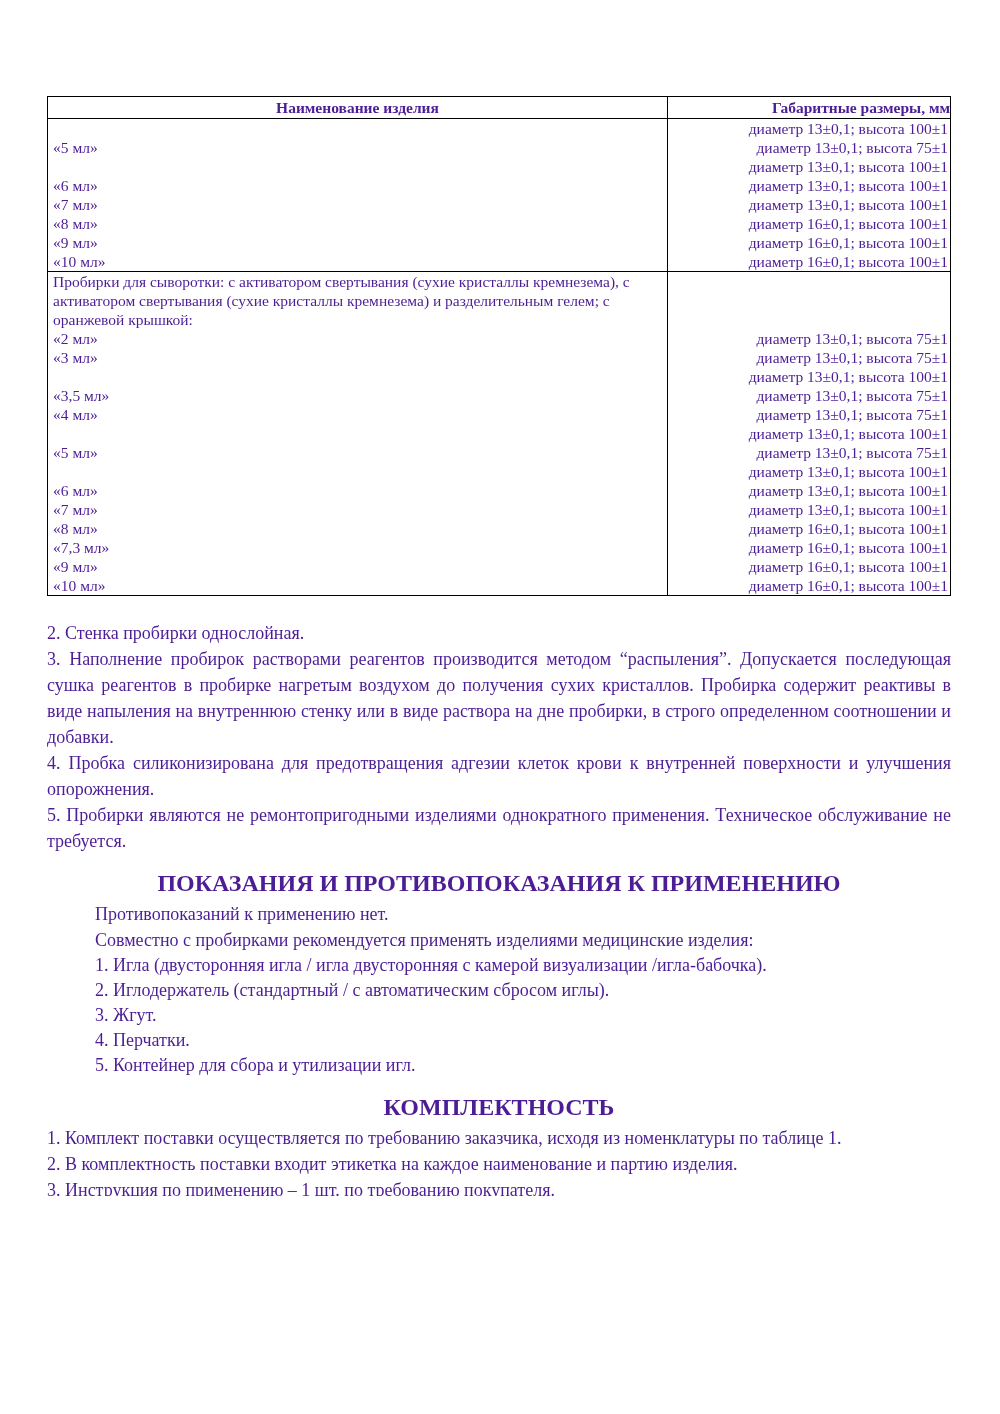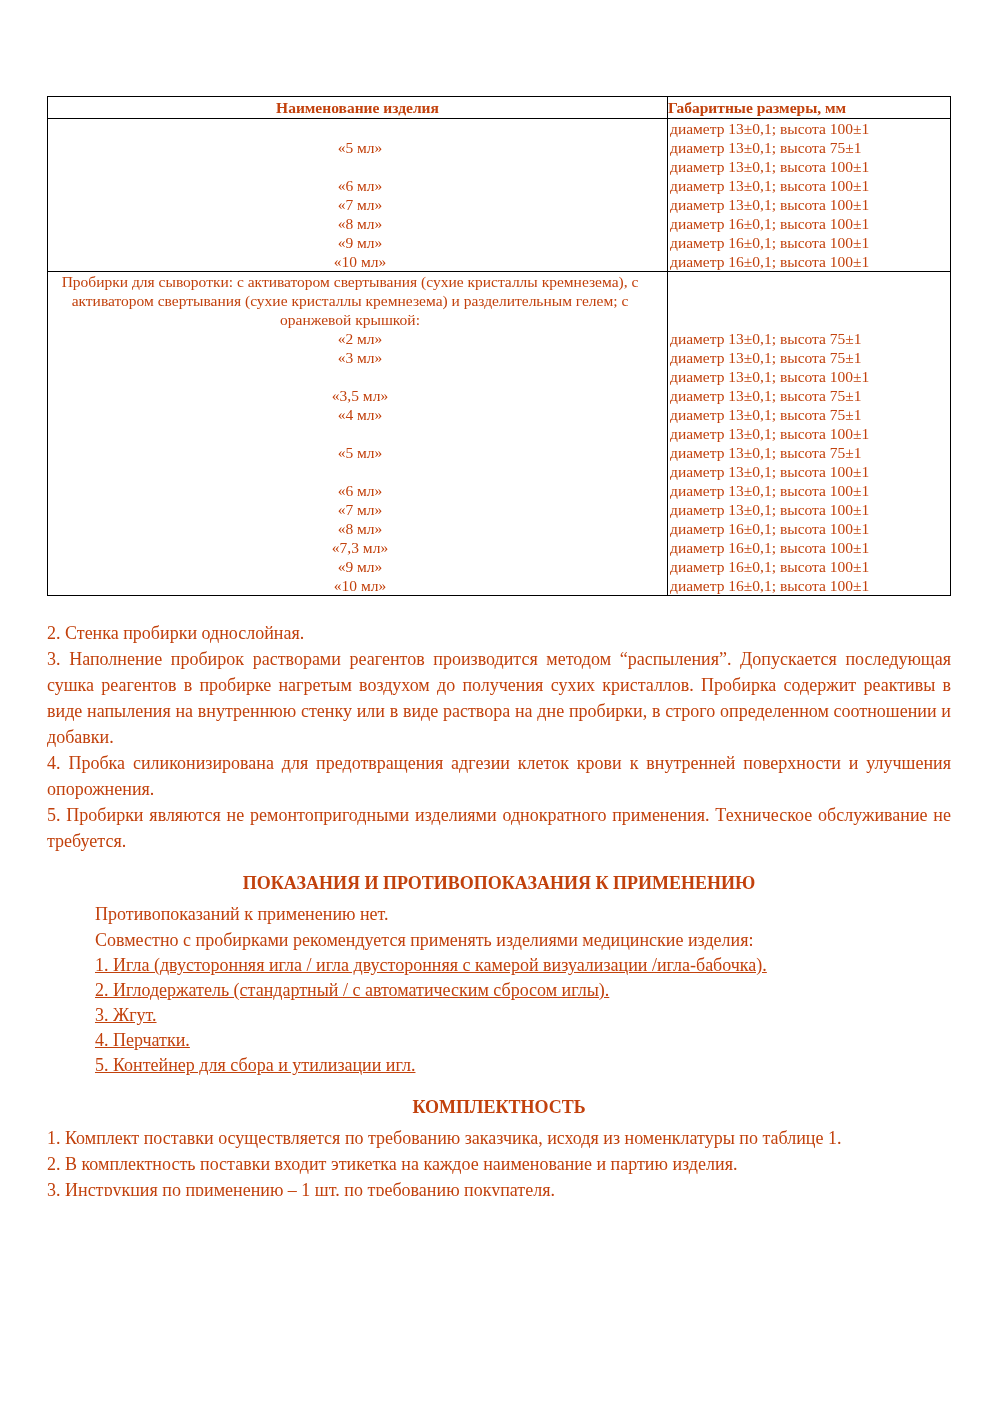--- a/index.html
+++ b/index.html
@@ -1,72 +1,70 @@
 <!DOCTYPE html>
 <html lang="ru"><head>
 <meta charset="utf-8">
 <style>
   * { box-sizing: border-box; margin: 0; padding: 0; }
   html, body { background: #ffffff; }
   .page {
     width: 1000px;
     height: 1196px;
     background: #ffffff;
-    color: #c2410c;
+    color: #4c1d95;
     padding: 96px 49px 30px 47px;
     font-family: "Liberation Serif", "DejaVu Serif", serif;
     overflow: hidden;
   }
 
   
   .dim-table {
     border: 1px solid #000;
     font-size: 15.5px;
   }
   .trow {
     display: grid;
     grid-template-columns: 620px 1fr;
     min-height: 19px;
     line-height: 19px;
   }
   .tname {
     border-right: 1px solid #000;
     padding-left: 5px;
-    text-align: center;
   }
   .tsize {
-    text-align: left;
+    text-align: right;
     padding: 0 2px;
   }
   .thead { border-bottom: 1px solid #000; font-weight: bold; }
   .thead .tname { text-align: center; padding: 1px 0; }
   .thead .tsize { padding: 1px 0; }
   #section2 { border-top: 1px solid #000; }
   .introrow .tname { padding-right: 20px; }
 
   
   .bodytext {
     margin-top: 24px;
     font-size: 18px;
     line-height: 26px;
   }
   .para { margin: 0; }
   .just { text-align: justify; }
   .ind { text-indent: 48px; }
   .heading {
-    font-size: 18px;
+    font-size: 24px;
     font-weight: bold;
     text-align: center;
     line-height: 26px;
     margin: 16px 0 5px 0;
   }
   .list-item {
     margin-left: 48px;
     line-height: 25px;
-    text-decoration: underline;
   }
   .subhead { font-weight: bold; text-indent: 98px; }
 </style>
 </head>
 <body>
 
 <div class="page">
 
   <div class="dim-table">
     <div class="trow thead">

